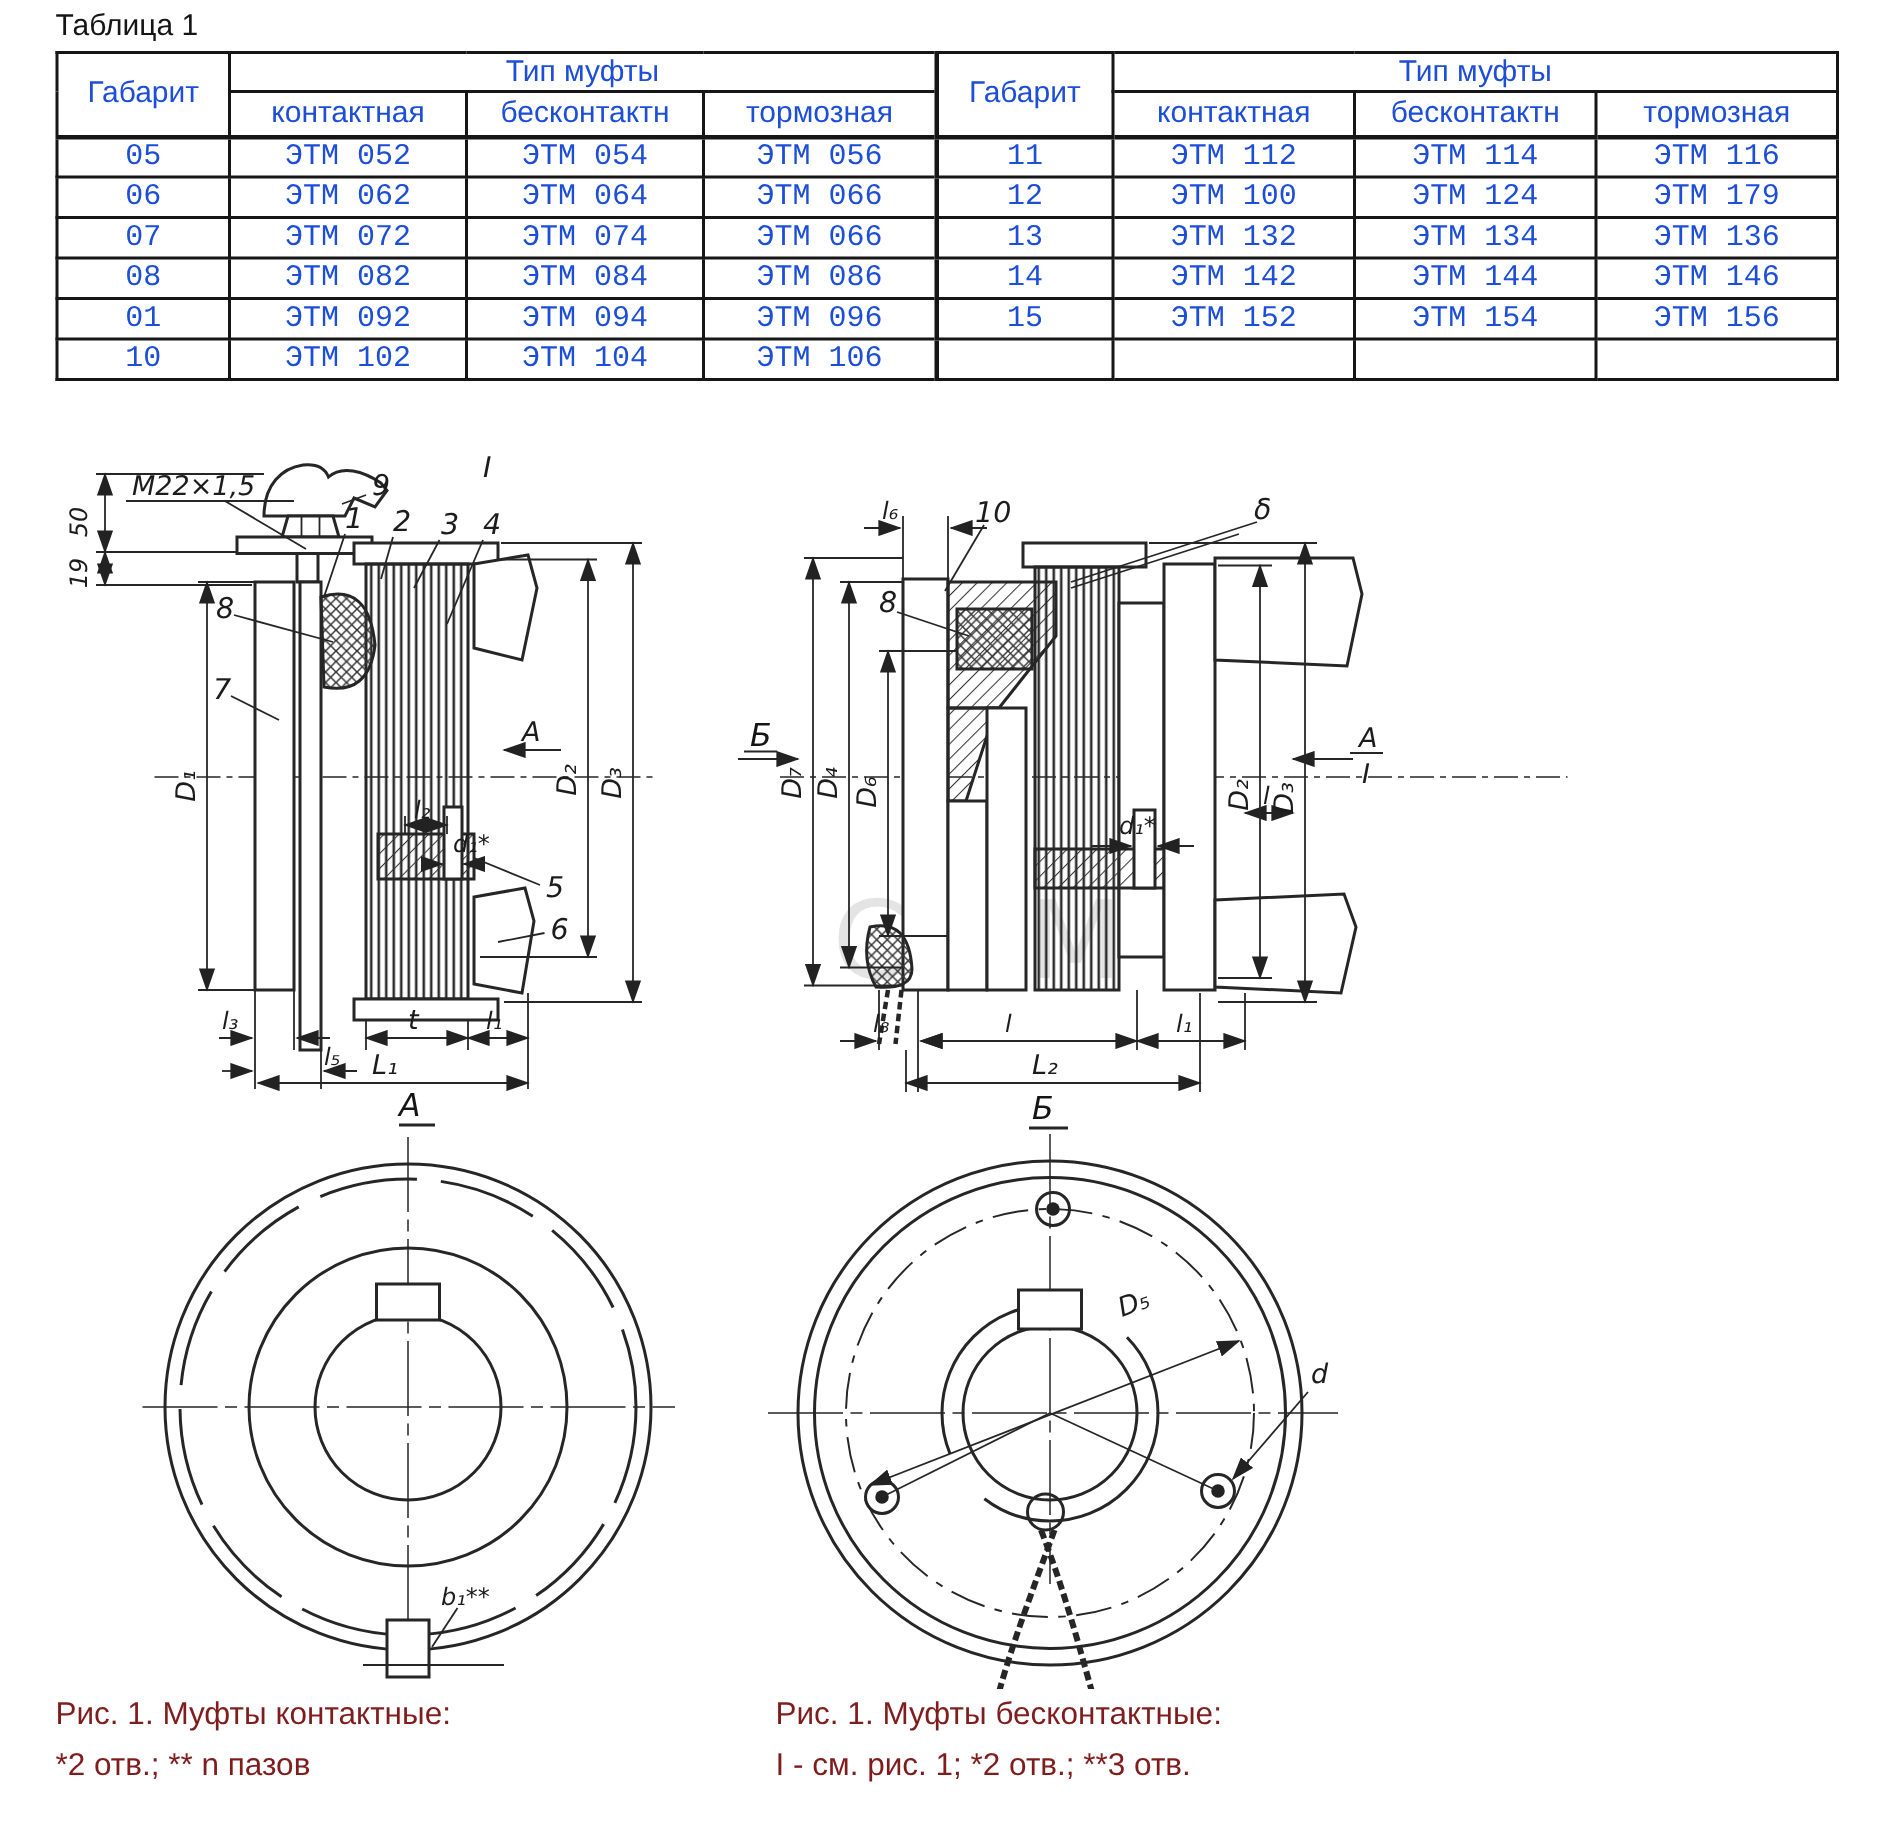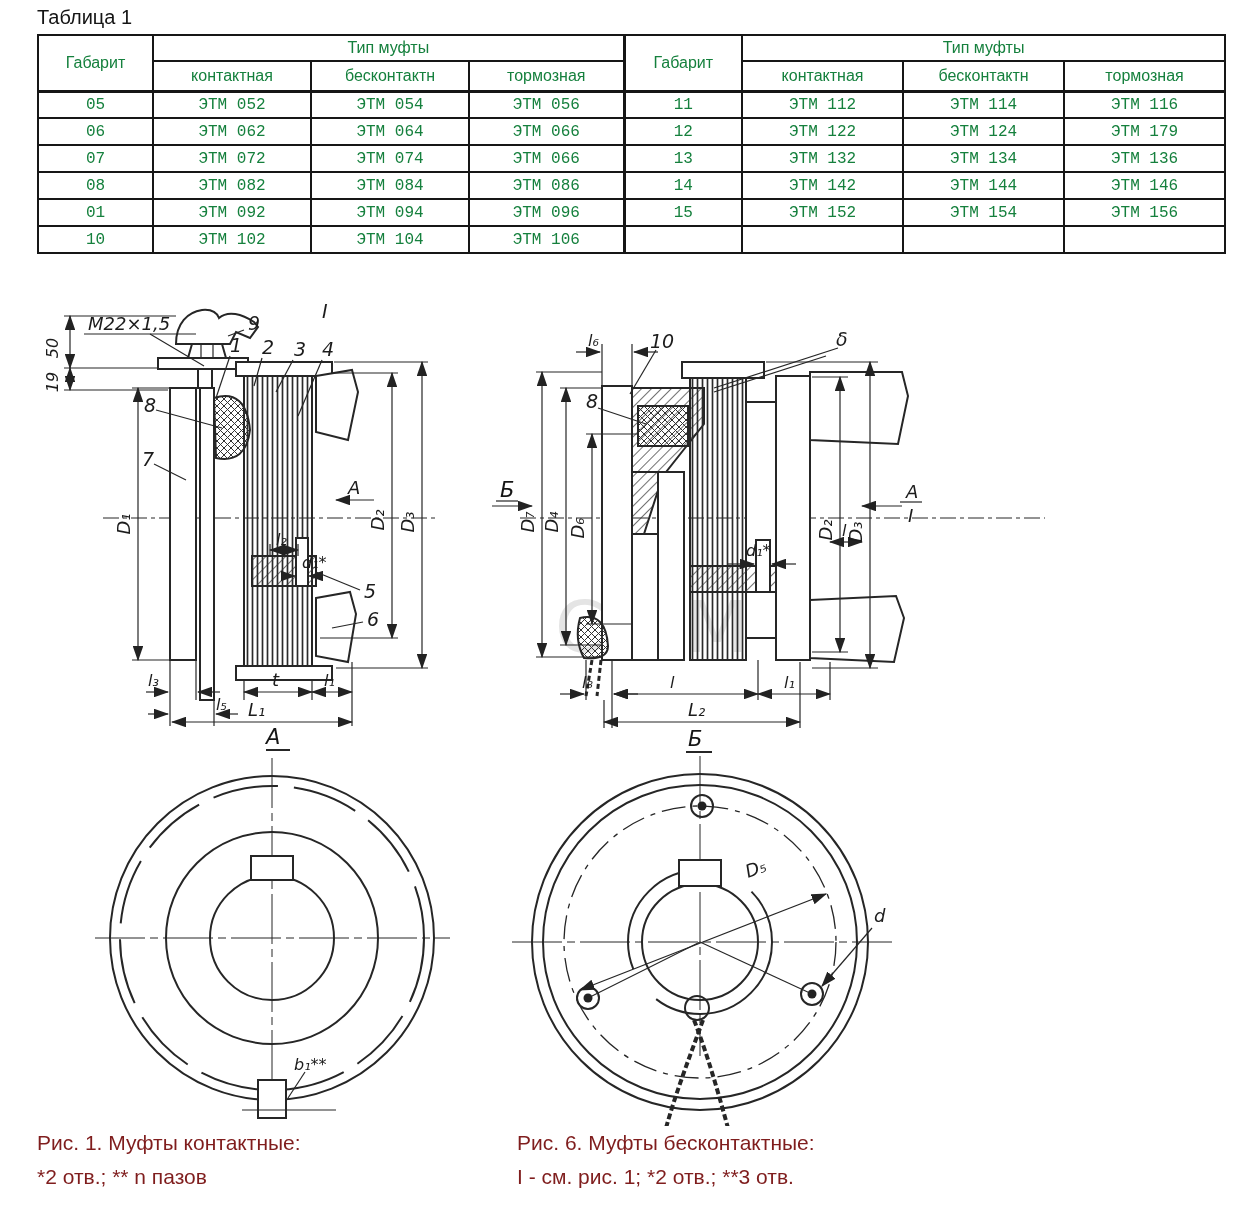--- a/index.html
+++ b/index.html
@@ -1,20 +1,20 @@
 <!DOCTYPE html>
 <html><head>
 <meta charset="utf-8">
 <style>
   html,body{margin:0;padding:0;background:#ffffff;}
   .page{position:relative;width:1253px;height:1214px;background:#fff;overflow:hidden;
         font-family:"Liberation Sans",sans-serif;color:#111;}
   .doc-title{position:absolute;left:37px;top:6px;font-size:20px;color:#151515;}
   table.spec{position:absolute;left:37px;top:34px;border-collapse:collapse;table-layout:fixed;
-             width:1187px;font-size:16px;color:#15803d;}
+             width:1187px;font-size:20px;color:#1d4ed8;}
   table.spec td,table.spec th{border:2px solid #161616;text-align:center;vertical-align:middle;
              padding:0;font-weight:normal;overflow:hidden;white-space:nowrap;}
   table.spec .h1{height:26px;}
   table.spec .h2{height:30px;}
   table.spec .dr{height:27px;font-family:Liberation Mono, monospace;}
   table.spec .divl{border-right:3px solid #161616;}
   table.spec .hdrbot{border-bottom:3px solid #161616;}
   .caption{position:absolute;font-size:21px;line-height:34px;color:#7f1d1d;}
   .cap1{left:37px;top:1126px;}
   .cap2{left:517px;top:1126px;}
@@ -67,21 +67,21 @@
       <td>ЭТМ 112</td>
       <td>ЭТМ 114</td>
       <td>ЭТМ 116</td>
     </tr>
     <tr class="dr">
       <td>06</td>
       <td>ЭТМ 062</td>
       <td>ЭТМ 064</td>
       <td class="divl">ЭТМ 066</td>
       <td>12</td>
-      <td>ЭТМ 122</td>
+      <td>ЭТМ 100</td>
       <td>ЭТМ 124</td>
       <td>ЭТМ 179</td>
     </tr>
     <tr class="dr">
       <td>07</td>
       <td>ЭТМ 072</td>
       <td>ЭТМ 074</td>
       <td class="divl">ЭТМ 066</td>
       <td>13</td>
       <td>ЭТМ 132</td>
@@ -395,17 +395,17 @@
       <text class="dim" x="748" y="878" transform="rotate(-20 748 878)">D₅</text>
       <text class="dim" x="874" y="922">d</text>
     </g>
   </svg>
 
   <div class="caption cap1">
     <div>Рис. 1. Муфты контактные:</div>
     <div>*2 отв.; ** n пазов</div>
   </div>
   <div class="caption cap2">
-    <div>Рис. 6. Муфты бесконтактные:</div>
+    <div>Рис. 1. Муфты бесконтактные:</div>
     <div>I - см. рис. 1; *2 отв.; **3 отв.</div>
   </div>
 
 </div>
 
 </body></html>

